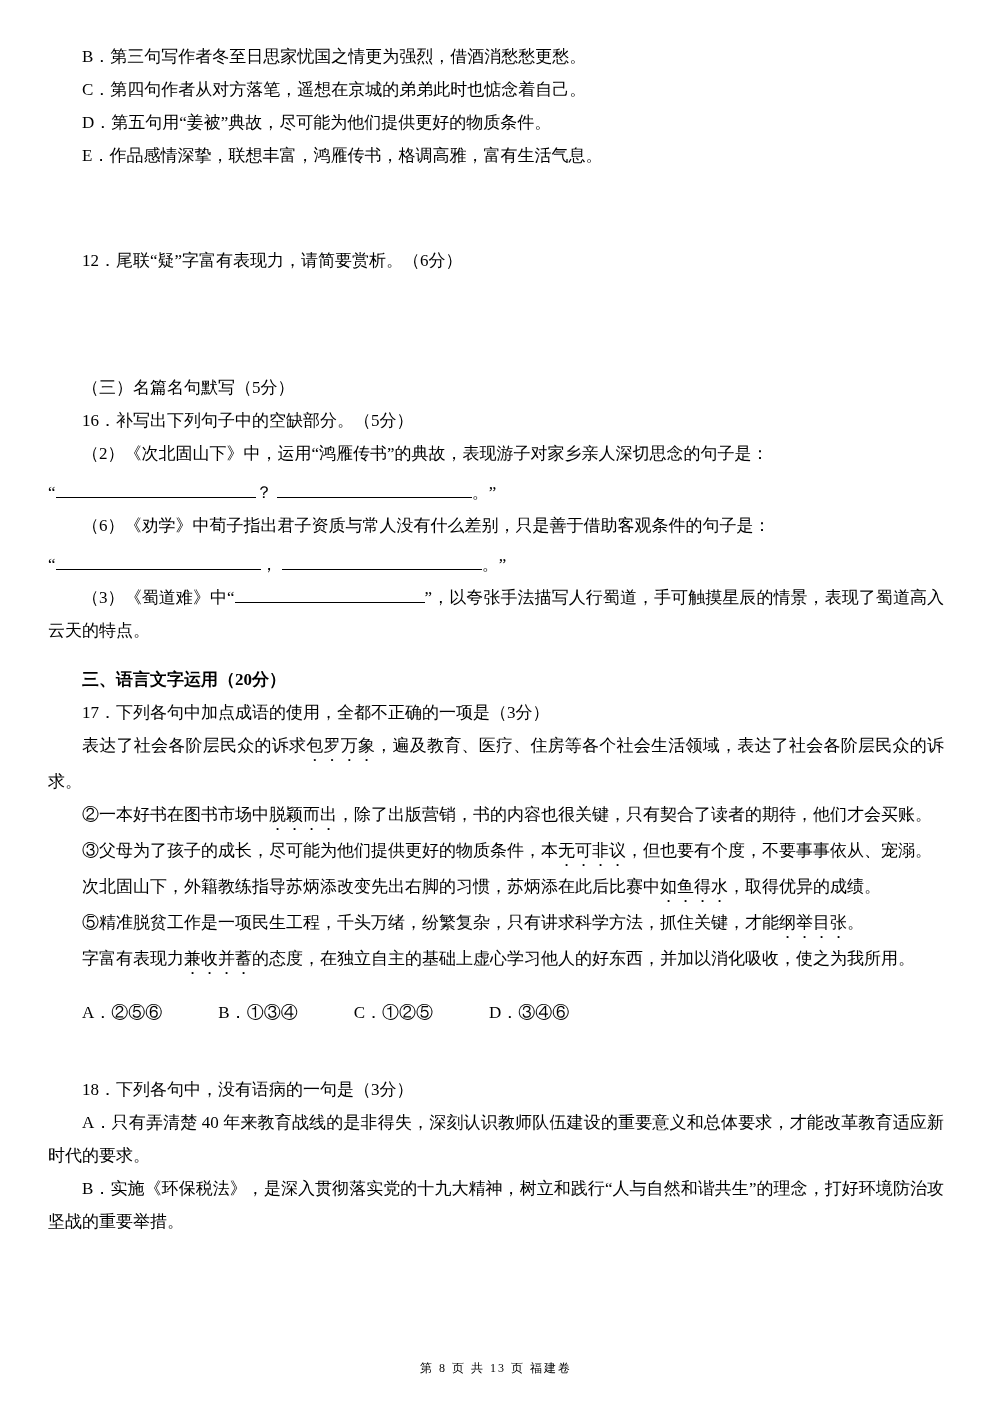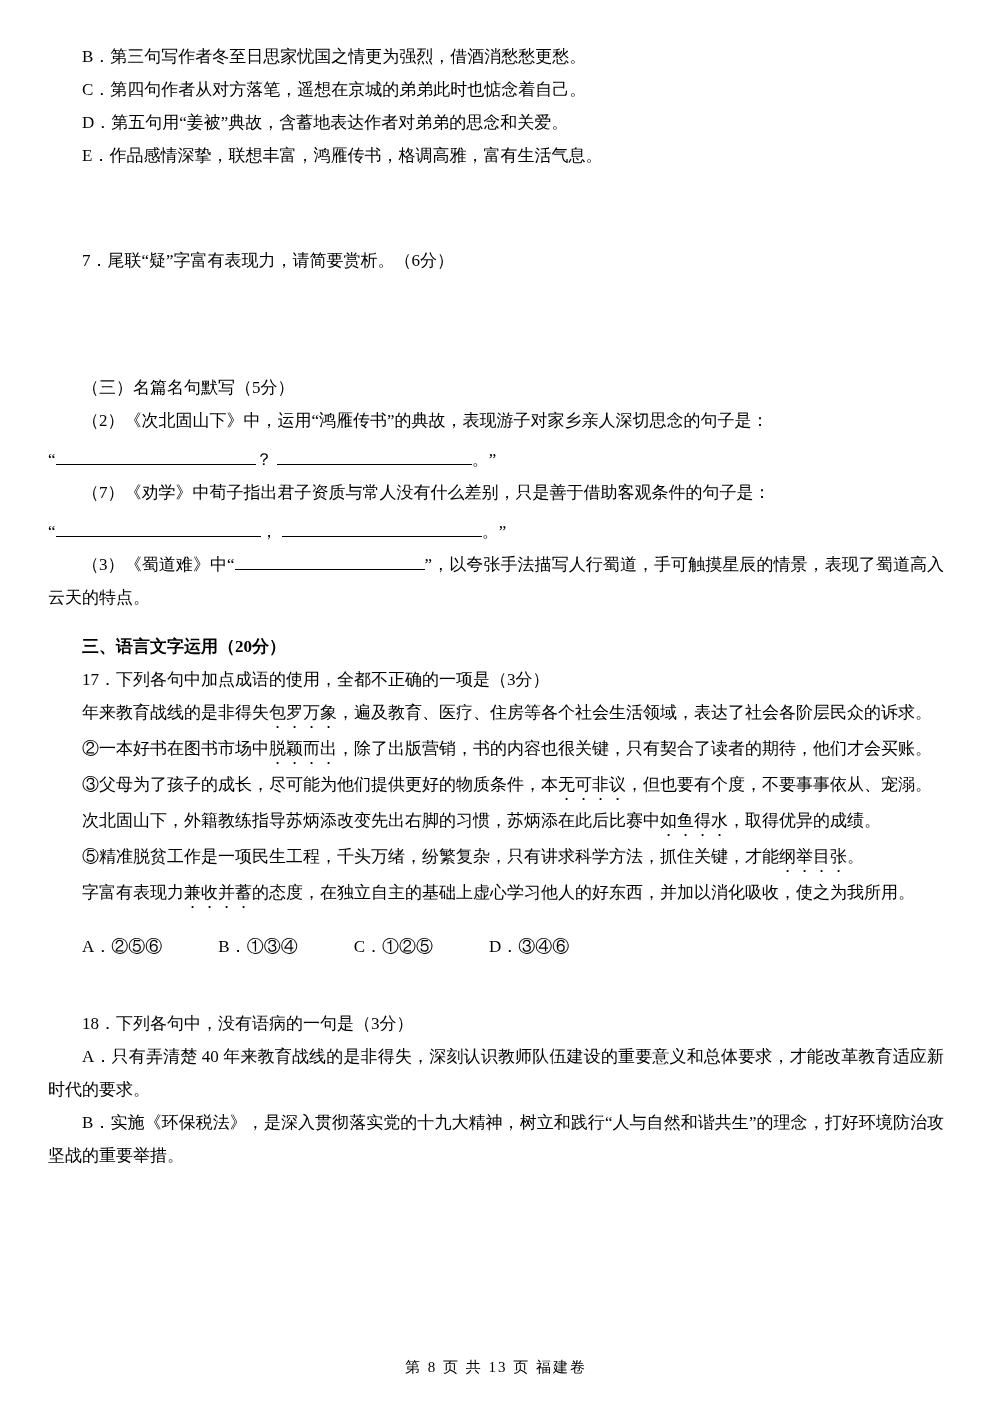--- a/index.html
+++ b/index.html
@@ -33,52 +33,53 @@
     height: 0.95em;
     vertical-align: baseline;
   }
   .w200 { width: 200px; } .w195 { width: 195px; }
   .w205 { width: 205px; } .w190 { width: 190px; }
   .choices { display: flex; gap: 56px; margin-top: 18px; line-height: 33px; text-indent: 2em; }
   .choices .choice { white-space: nowrap; text-indent: 0; }
   .choices .choice:first-child { margin-left: 2em; }
   .footer {
     position: absolute; left: 0; right: 0; bottom: 26px;
-    text-align: center; font-size: 15px; letter-spacing: 2px;
+    text-align: center; font-size: 12px; letter-spacing: 2px;
   }
 </style>
 </head>
 <body>
 
 <div class="sheet">
   <div class="content">
 
     <p class="para indent"><span>B．</span><span>第三句写作者冬至日思家忧国之情更为强烈，借酒消愁愁更愁。</span></p>
     <p class="para indent"><span>C．</span><span>第四句作者从对方落笔，遥想在京城的弟弟此时也惦念着自己。</span></p>
-    <p class="para indent"><span>D．</span><span>第五句用“姜被”典故，含蓄地表达作者对弟弟的思念和关爱。</span></p>
+    <p class="para indent"><span>D．</span><span>第五句用“姜被”典故，尽可能为他们提供更好的物质条件。</span></p>
     <p class="para indent"><span>E．</span><span>作品感情深挚，联想丰富，鸿雁传书，格调高雅，富有生活气息。</span></p>
 
-    <p class="para indent gap-answer">7．尾联“疑”字富有表现力，请简要赏析。（6分）</p>
+    <p class="para indent gap-answer">12．尾联“疑”字富有表现力，请简要赏析。（6分）</p>
 
     <p class="para indent gap-section">（三）名篇名句默写（5分）</p>
 
+    <p class="para indent">16．补写出下列句子中的空缺部分。（5分）</p>
 
     <p class="para indent">（2）《次北固山下》中，运用“鸿雁传书”的典故，表现游子对家乡亲人深切思念的句子是：</p>
     <p class="para gap-small"><span>“</span><span class="blank w200"></span><span>？</span> <span class="blank w195"></span><span>。”</span></p>
 
-    <p class="para indent">（7）《劝学》中荀子指出君子资质与常人没有什么差别，只是善于借助客观条件的句子是：</p>
+    <p class="para indent">（6）《劝学》中荀子指出君子资质与常人没有什么差别，只是善于借助客观条件的句子是：</p>
     <p class="para gap-small"><span>“</span><span class="blank w205"></span><span>，</span> <span class="blank w200"></span><span>。”</span></p>
 
     <p class="para indent"><span>（3）《蜀道难》中“</span><span class="blank w190"></span><span>”，以夸张手法描写人行蜀道，手可触摸星辰的情景，表现了蜀道高入云天的特点。</span></p>
 
     <p class="para indent bold gap-block">三、语言文字运用（20分）</p>
 
     <p class="para indent">17．下列各句中加点成语的使用，全都不正确的一项是（3分）</p>
 
-    <p class="para indent"><span>年来教育战线的是非得失</span><span class="em-dots">包罗万象</span><span>，遍及教育、医疗、住房等各个社会生活领域，表达了社会各阶层民众的诉求。</span></p>
+    <p class="para indent"><span>表达了社会各阶层民众的诉求</span><span class="em-dots">包罗万象</span><span>，遍及教育、医疗、住房等各个社会生活领域，表达了社会各阶层民众的诉求。</span></p>
     <p class="para indent"><span>②一本好书在图书市场中</span><span class="em-dots">脱颖而出</span><span>，除了出版营销，书的内容也很关键，只有契合了读者的期待，他们才会买账。</span></p>
     <p class="para indent"><span>③父母为了孩子的成长，尽可能为他们提供更好的物质条件，本</span><span class="em-dots">无可非议</span><span>，但也要有个度，不要事事依从、宠溺。</span></p>
     <p class="para indent"><span>次北固山下，外籍教练指导苏炳添改变先出右脚的习惯，苏炳添在此后比赛中</span><span class="em-dots">如鱼得水</span><span>，取得优异的成绩。</span></p>
     <p class="para indent"><span>⑤精准脱贫工作是一项民生工程，千头万绪，纷繁复杂，只有讲求科学方法，抓住关键，才能</span><span class="em-dots">纲举目张</span><span>。</span></p>
     <p class="para indent"><span>字富有表现力</span><span class="em-dots">兼收并蓄</span><span>的态度，在独立自主的基础上虚心学习他人的好东西，并加以消化吸收，使之为我所用。</span></p>
 
     <div class="choices">
       <span class="choice"><span>A．</span><span>②⑤⑥</span></span>
       <span class="choice"><span>B．</span><span>①③④</span></span>
       <span class="choice"><span>C．</span><span>①②⑤</span></span>

